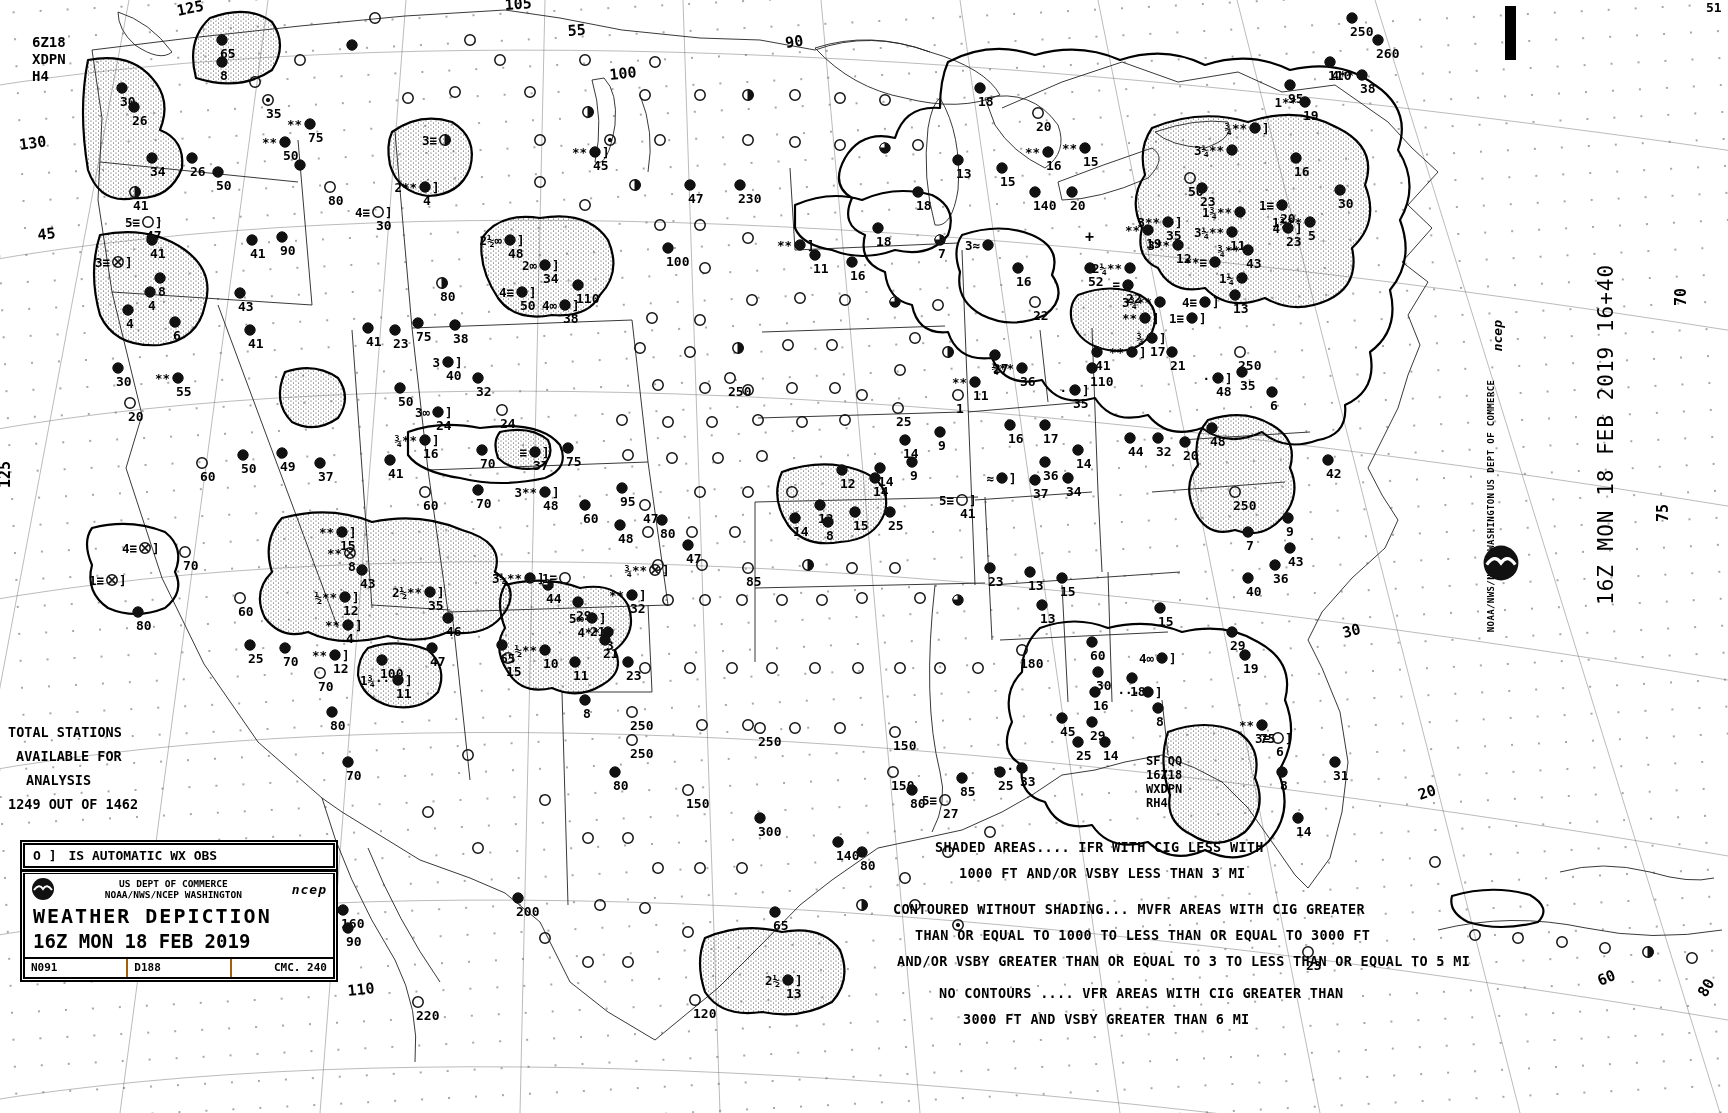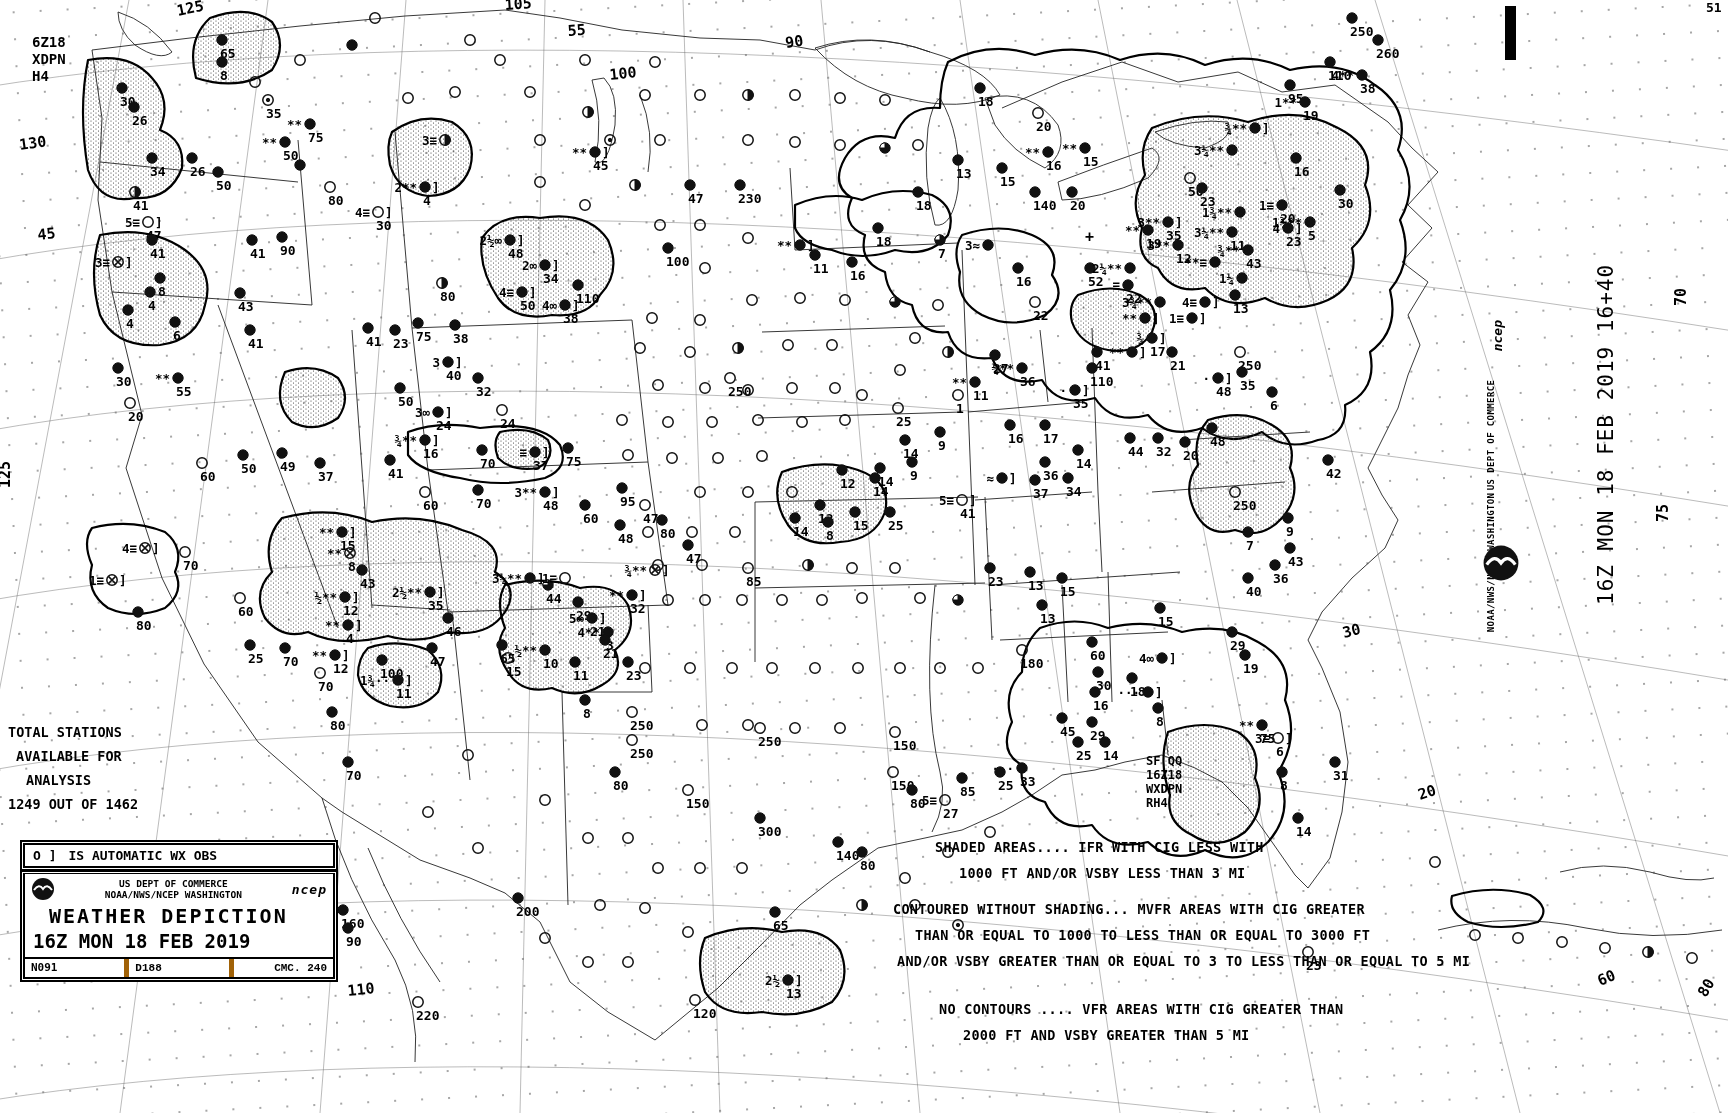--- a/index.html
+++ b/index.html
@@ -24,30 +24,30 @@
   .total-stations{left:8px;top:720px;font:700 13.5px/24px "DejaVu Sans Mono",monospace;}
   .total-stations div:nth-child(2){padding-left:8px;}
   .total-stations div:nth-child(3){padding-left:18px;}
   .title-box{left:20px;top:840px;width:318px;background:#fff;}
   .tb-strip{border:5px double #000;padding:2px 8px;font:700 13px/17px "DejaVu Sans Mono",monospace;
             display:flex;gap:12px;align-items:center;background:#fff;}
   .tb-main{border:5px double #000;border-top-width:3px;background:#fff;}
   .tb-agency{display:flex;align-items:center;justify-content:space-between;padding:3px 6px 1px;}
   .tb-agency .txt{font:700 9.5px/11px "DejaVu Sans Mono",monospace;text-align:center;flex:1;}
   .ncep-mark{font:italic 700 13px "DejaVu Sans Mono",monospace;letter-spacing:1px;}
-  .tb-title{font:700 20px/26px "DejaVu Sans Mono",monospace;letter-spacing:2px;padding:1px 24px 0;}
+  .tb-title{font:700 20px/26px "DejaVu Sans Mono",monospace;letter-spacing:2px;padding:1px 8px 0;}
   .tb-time{font:700 19px/24px "DejaVu Sans Mono",monospace;padding:0 8px 4px;}
   .tb-foot{display:flex;border-top:2px solid #000;font:700 11px/16px "DejaVu Sans Mono",monospace;}
   .tb-foot span{flex:1;padding:1px 6px;}
-  .tb-foot span + span{border-left:5px solid #a16207;font-family:Liberation Mono, monospace;}
+  .tb-foot span + span{border-left:2px solid #a16207;}
   .legend-block{left:893px;top:834px;width:720px;font:700 13.5px/26px "DejaVu Sans Mono",monospace;letter-spacing:.3px;}
   .legend-block .ln0{margin-left:42px;}  .legend-block .ln1{margin-left:66px;}
   .legend-block .ln2{margin-left:0;margin-top:10px;} .legend-block .ln3{margin-left:10px;padding-left:12px;}
   .legend-block .ln4{margin-left:4px;}
-  .legend-block .ln5{margin-left:46px;margin-top:22px;} .legend-block .ln6{margin-left:70px;}
+  .legend-block .ln5{margin-left:46px;margin-top:6px;} .legend-block .ln6{margin-left:70px;}
   .fl-label{left:1146px;top:754px;font:700 12px/14px "DejaVu Sans Mono",monospace;}
   .vert-ts{left:1594px;top:260px;height:345px;writing-mode:vertical-rl;transform:rotate(180deg);
            font:400 21px "DejaVu Sans Mono",monospace;letter-spacing:1px;white-space:nowrap;}
   .vert-small{left:1486px;top:380px;writing-mode:vertical-rl;transform:rotate(180deg);
               font:700 9px "DejaVu Sans Mono",monospace;letter-spacing:.4px;display:flex;gap:2px;}
   .vert-ncep{left:1490px;top:320px;writing-mode:vertical-rl;transform:rotate(180deg);
              font:italic 700 13px "DejaVu Sans Mono",monospace;}
   .noaa-logo-right{left:1482px;top:544px;}
   .fid-bar{left:1505px;top:6px;width:11px;height:54px;background:#000;}
   .corner-frag{left:1706px;top:0;font:700 13px "DejaVu Sans Mono",monospace;}
@@ -1702,21 +1702,21 @@
     </div>
   </div>
 
   <div class="ov legend-block">
     <div class="ln0">SHADED AREAS.... IFR WITH CIG LESS WITH</div>
     <div class="ln1">1000 FT AND/OR VSBY LESS THAN 3 MI</div>
     <div class="ln2">CONTOURED WITHOUT SHADING... MVFR AREAS WITH CIG GREATER</div>
     <div class="ln3">THAN OR EQUAL TO 1000 TO LESS THAN OR EQUAL TO 3000 FT</div>
     <div class="ln4">AND/OR VSBY GREATER THAN OR EQUAL TO 3 TO LESS THAN OR EQUAL TO 5 MI</div>
     <div class="ln5">NO CONTOURS .... VFR AREAS WITH CIG GREATER THAN</div>
-    <div class="ln6">2000 FT AND VSBY GREATER THAN 5 MI</div>
+    <div class="ln6">3000 FT AND VSBY GREATER THAN 6 MI</div>
   </div>
 
   <div class="ov fl-label">
     <div>SF QQ</div>
     <div>16Z18</div>
     <div>WXDPN</div>
     <div>RH4</div>
   </div>
 
   <div class="ov vert-ts">16Z MON  18 FEB 2019 16+40</div>

